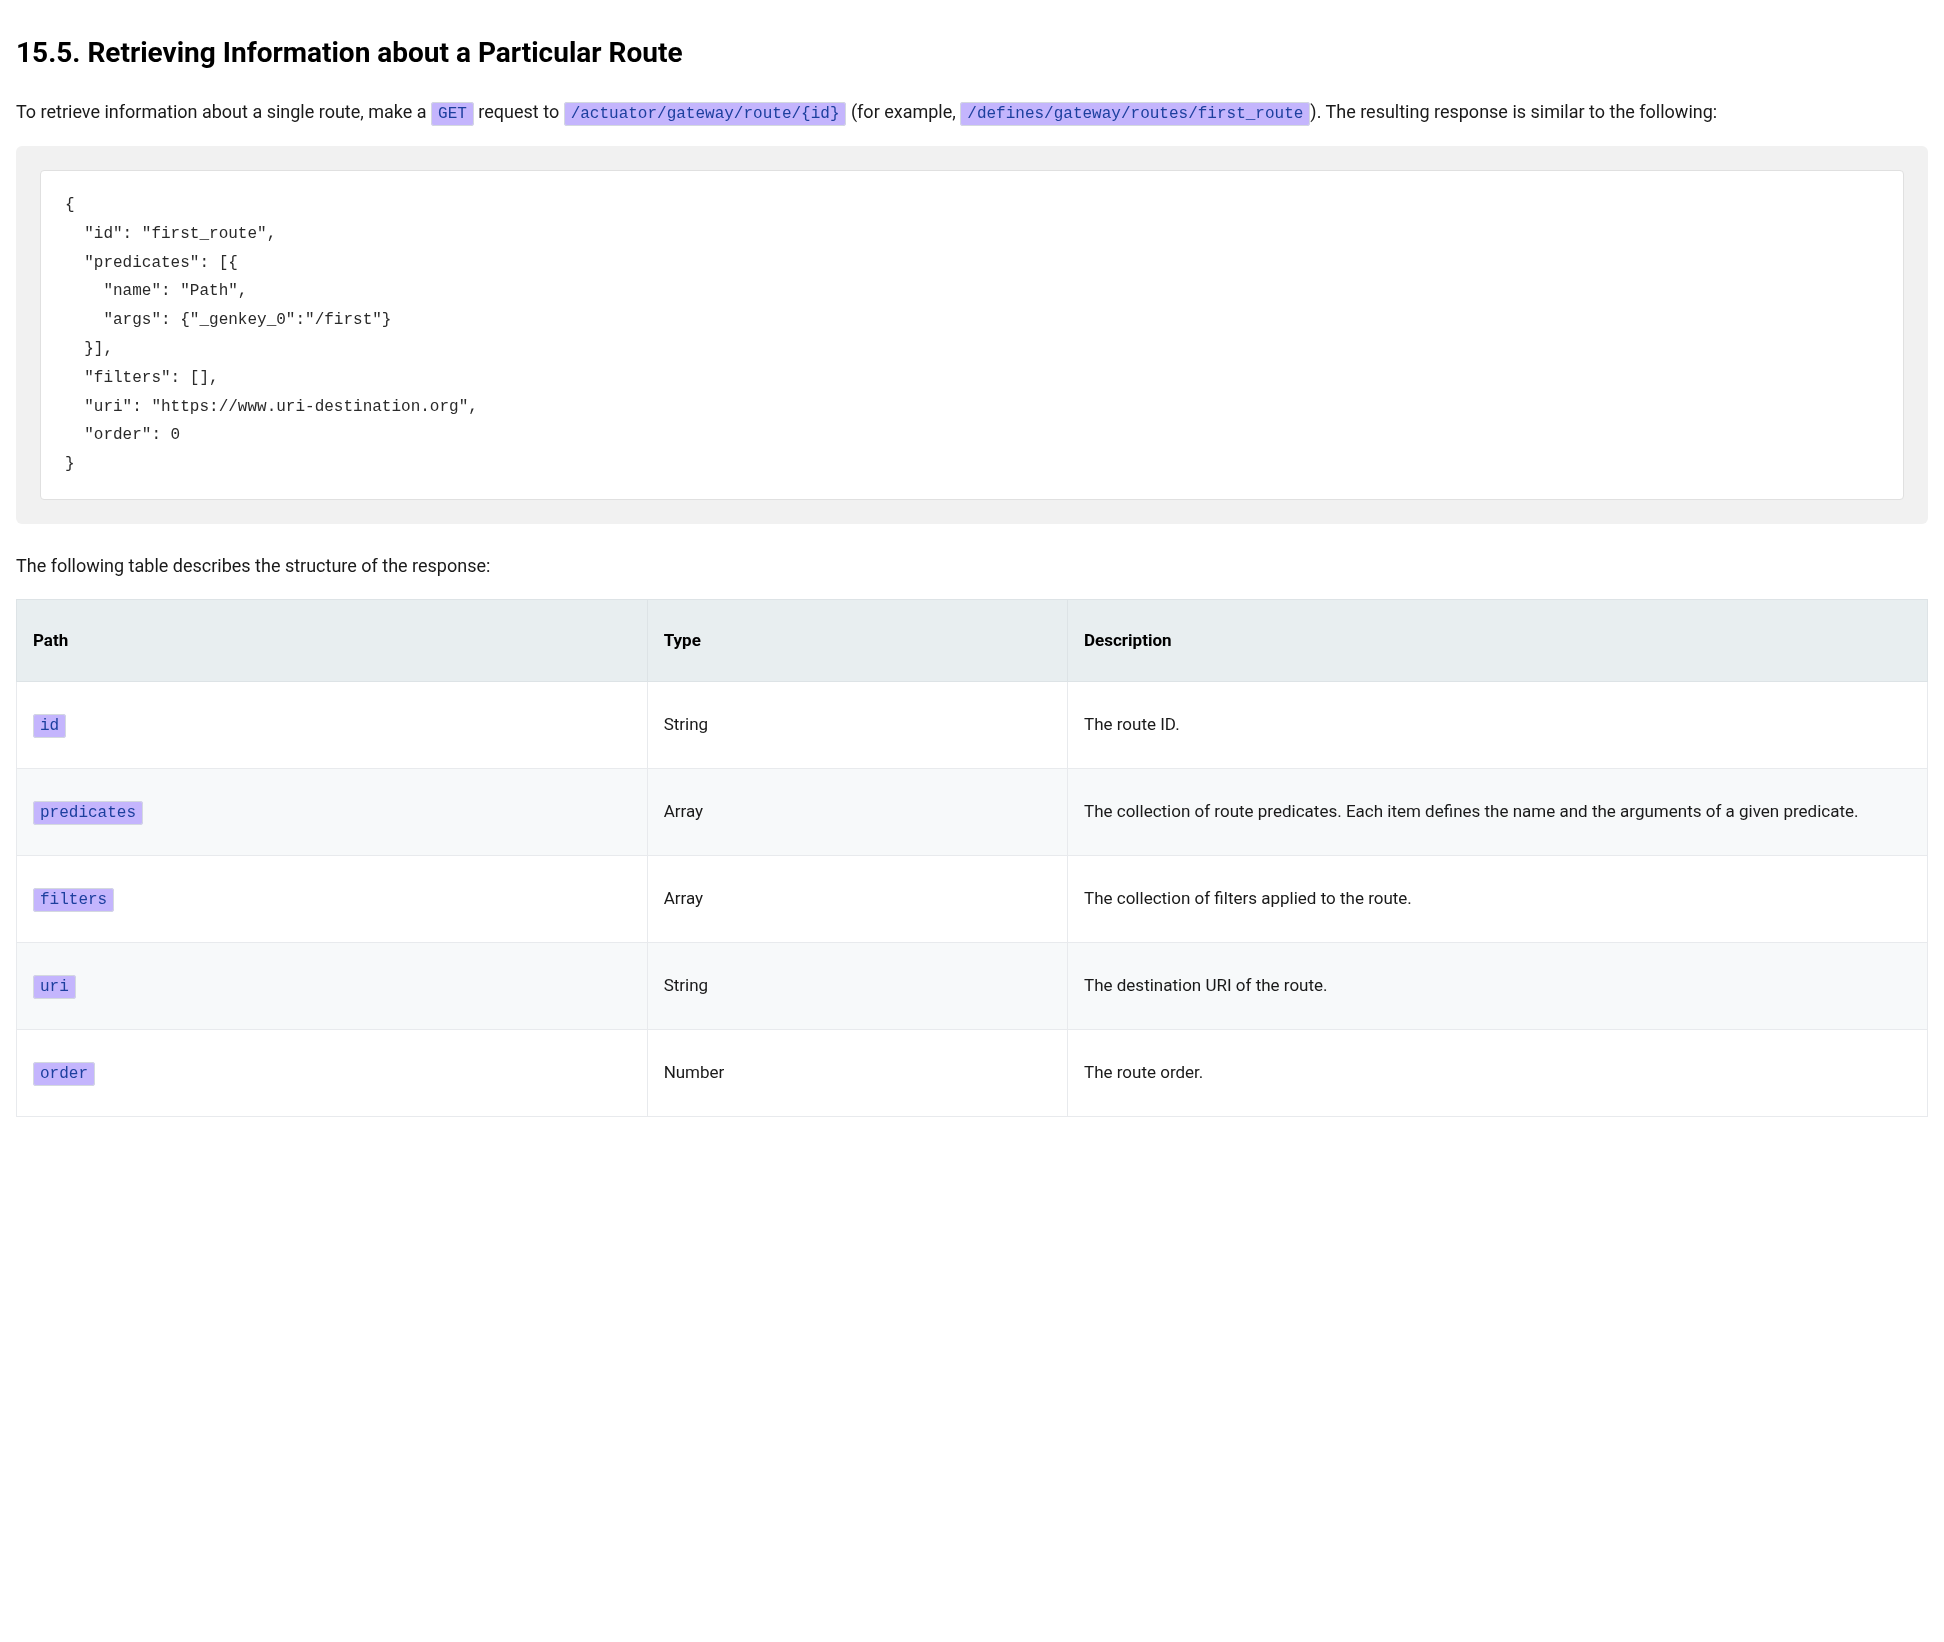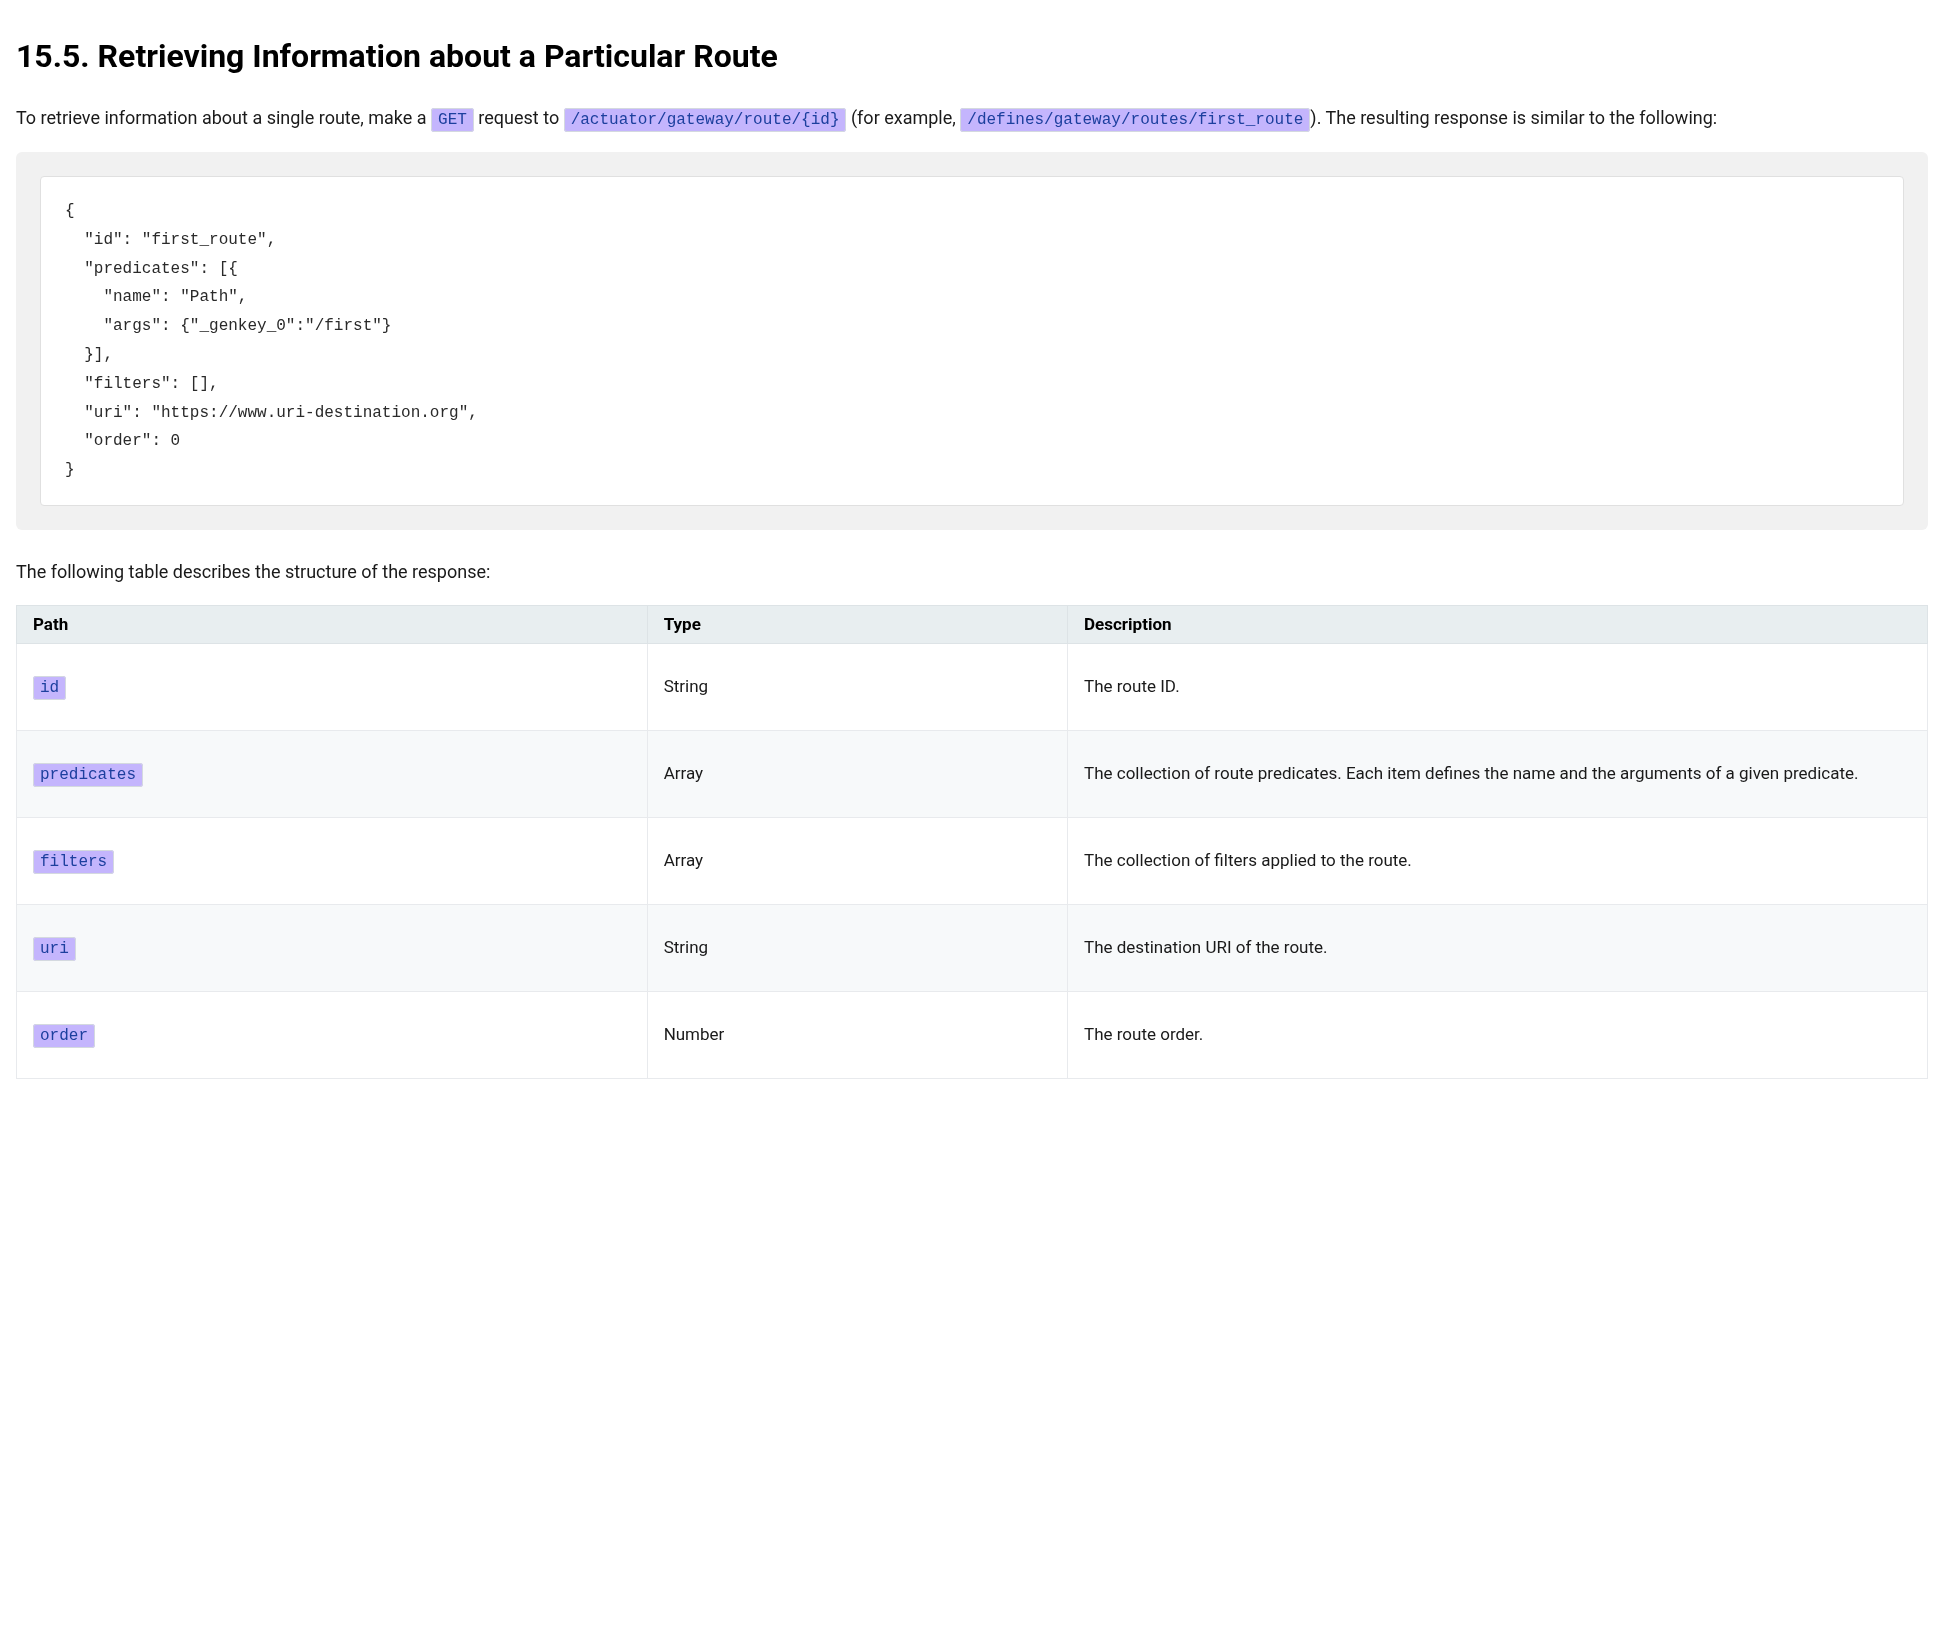--- a/index.html
+++ b/index.html
@@ -8,21 +8,21 @@
     body {
       font-family: -apple-system, BlinkMacSystemFont, "Segoe UI", Roboto, "Helvetica Neue", Arial, sans-serif;
       color: #1a1a1a;
       margin: 0;
       padding: 16px;
       font-size: 18px;
       line-height: 1.5;
       background: #ffffff;
     }
     h2 {
-      font-size: 32px;
+      font-size: 28px;
       font-weight: 700;
       margin: 16px 0 24px 0;
       color: #000000;
     }
     p {
       margin: 16px 0;
       color: #1a1a1a;
     }
     .inline-code {
       font-family: "SFMono-Regular", Consolas, "Liberation Mono", Menlo, monospace;
@@ -55,21 +55,21 @@
     table {
       width: 100%;
       border-collapse: collapse;
       margin-top: 20px;
       font-size: 17px;
     }
     thead th {
       background: #e8eef0;
       text-align: left;
       font-weight: 700;
-      padding: 6px 16px;
+      padding: 28px 16px;
       border: 1px solid #dde3e6;
       color: #000000;
     }
     tbody td {
       padding: 30px 16px;
       border: 1px solid #e8eaed;
       vertical-align: top;
     }
     tbody tr:nth-child(even) td {
       background: #f7f9fa;

